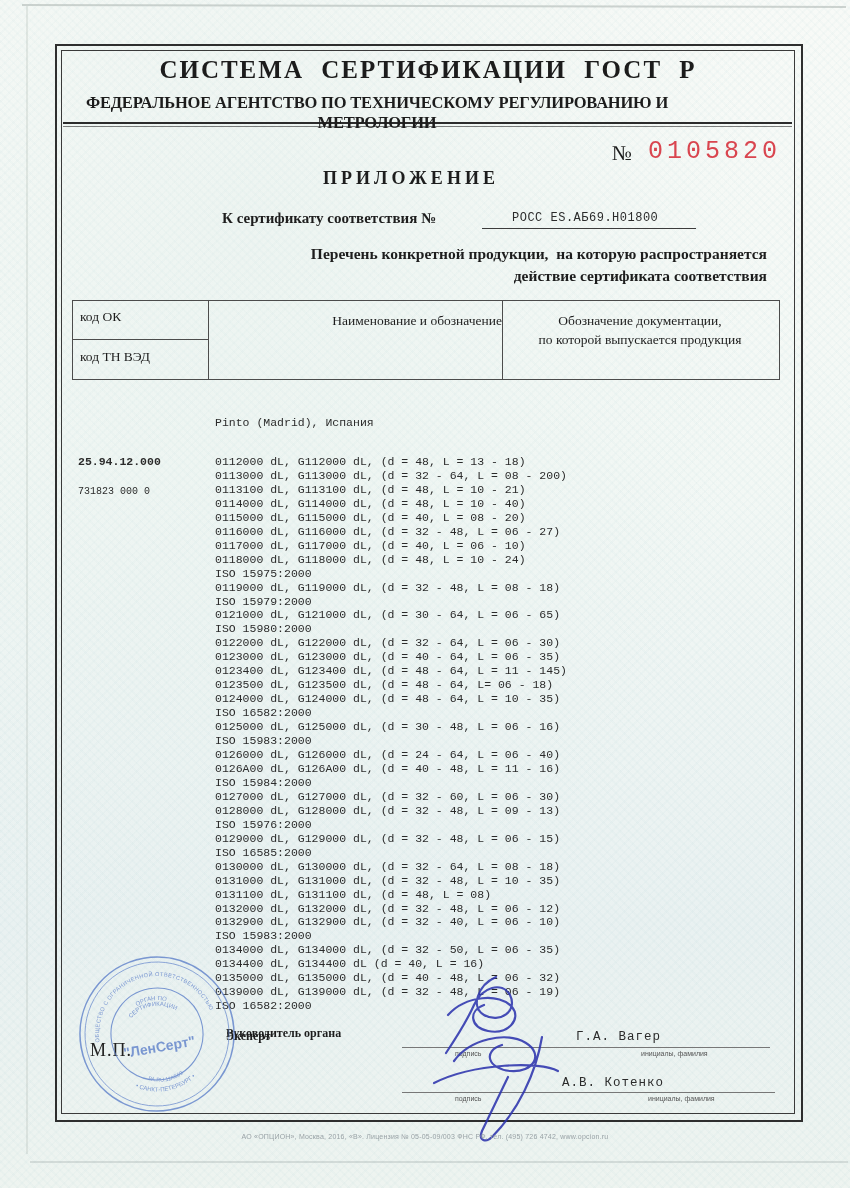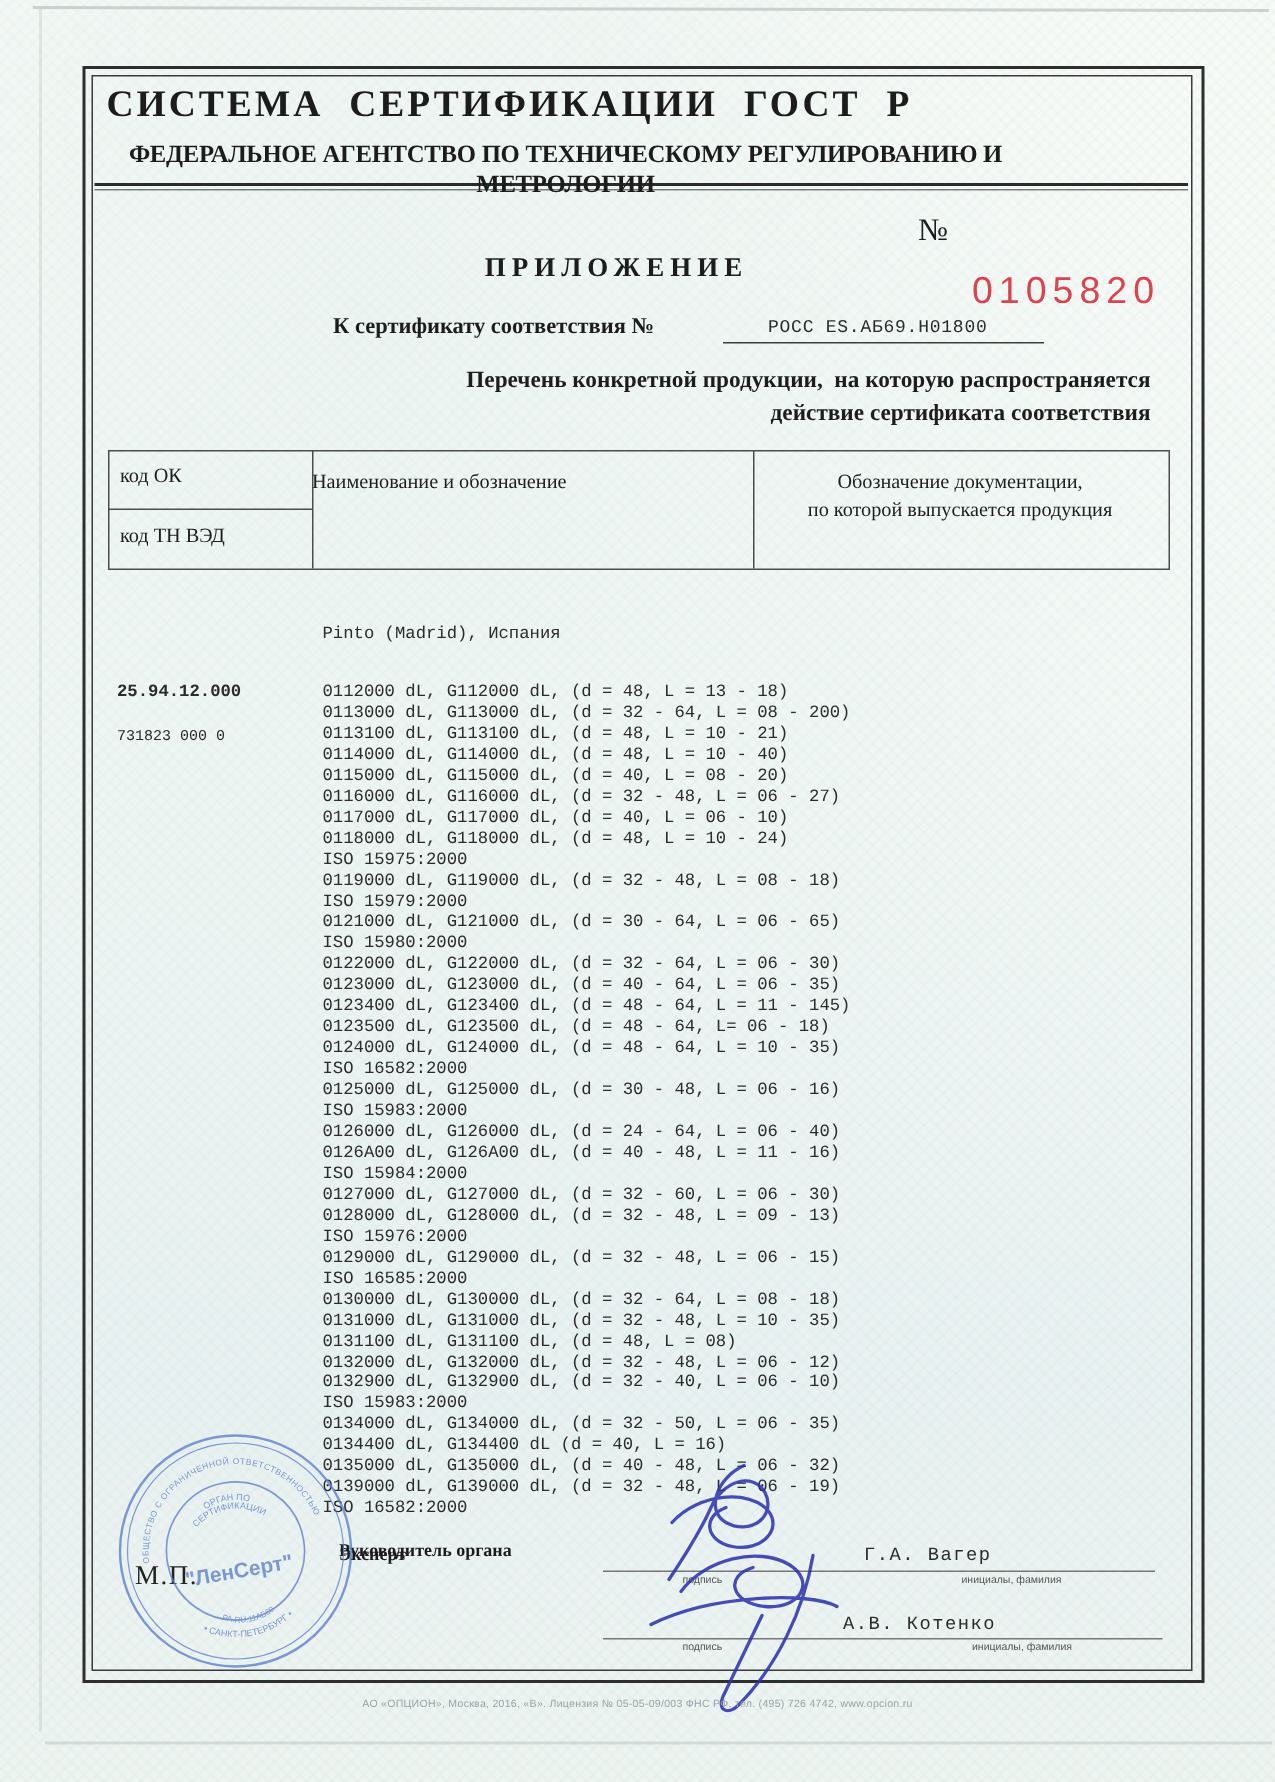--- a/index.html
+++ b/index.html
@@ -16,38 +16,38 @@
   
   .edge-top{left:22px;top:5px;width:824px;height:2px;background:#aab3ae;opacity:.55;transform:rotate(.15deg);}
   .edge-left{left:26px;top:6px;width:2px;height:1148px;background:#b4bcb7;opacity:.3;}
   .edge-bottom{left:30px;top:1161px;width:818px;height:2px;background:#b7c2c0;opacity:.5;}
   
   .frame-outer{left:55px;top:44px;width:744px;height:1074px;border:2px solid #2e2e2e;}
   .frame-inner{left:61px;top:50px;width:732px;height:1062px;border:1px solid #3a3a3a;}
   .header-rule{left:63px;top:122px;width:729px;height:2px;background:#2b2b2b;}
   .header-rule2{left:63px;top:126px;width:729px;height:1px;background:#2b2b2b;opacity:.6;}
   
-  .sys-title{left:55px;top:56px;width:746px;font-size:25px;font-weight:bold;letter-spacing:2px;word-spacing:9px;color:#1c1c1c;padding-left:16px;}
+  .sys-title{left:55px;top:56px;width:746px;text-align:center;font-size:25px;font-weight:bold;letter-spacing:2px;word-spacing:9px;color:#1c1c1c;}
   .agency{left:55px;top:93px;width:644px;text-align:center;font-size:16.5px;font-weight:bold;letter-spacing:-.2px;color:#1c1c1c;}
   .num-sign{left:612px;top:141px;font-size:21px;color:#1c1c1c;}
-  .blank-number{left:648px;top:137px;font-family:Liberation Sans, sans-serif;font-size:25px;letter-spacing:4px;margin-top:43px;}
+  .blank-number{left:648px;top:137px;font-family:Liberation Mono, monospace;font-size:25px;letter-spacing:4px;}
   .doc-title{left:36px;top:168px;width:750px;text-align:center;font-size:18px;font-weight:bold;letter-spacing:4px;color:#1d1d1d;}
   .cert-label{left:222px;top:210px;font-size:15px;font-weight:bold;color:#1d1d1d;}
   .cert-value{left:512px;top:211px;font-family:"Liberation Mono","DejaVu Sans Mono",monospace;font-size:12px;letter-spacing:.5px;color:#2a2a2a;}
   .cert-underline{left:482px;top:228px;width:214px;height:1px;background:#3c3c3c;}
   .scope{left:55px;width:712px;text-align:right;font-size:15.5px;font-weight:bold;color:#1d1d1d;white-space:pre;}
   .scope1{top:245px;} .scope2{top:267px;}
   
   .tbl{left:72px;top:300px;width:706px;height:78px;border:1px solid #4c4c4c;}
   .tbl-v1{left:208px;top:300px;width:1px;height:79px;background:#4c4c4c;}
   .tbl-v2{left:502px;top:300px;width:1px;height:79px;background:#4c4c4c;}
   .tbl-h1{left:72px;top:339px;width:136px;height:1px;background:#4c4c4c;}
   .cell{font-size:13.5px;color:#1d1d1d;}
   .code-ok-h{left:80px;top:309px;} .code-tnved-h{left:80px;top:349px;}
-  .col2{left:208px;width:294px;text-align:left;} .col3{left:502px;width:276px;text-align:center;}
+  .col2{left:208px;width:294px;text-align:right;} .col3{left:502px;width:276px;text-align:center;}
   .hl1{top:313px;} .hl2{top:332px;}
   
   .mono{font-family:"Liberation Mono","DejaVu Sans Mono",monospace;color:#2b2b2b;}
   .code-ok{left:78px;top:455px;font-size:11.5px;font-weight:bold;}
   .code-tnved{left:78px;top:486px;font-size:10px;}
   .manu{left:215px;top:414px;font-size:11.5px;line-height:18px;}
   .products{left:215px;top:455px;font-size:11.5px;line-height:13.95px;white-space:pre;}
   
   .sig-label{font-size:12px;font-weight:bold;color:#1c1c1c;}
   .lbl-head{left:226px;top:1026px;} .lbl-expert{left:226px;top:1029px;}

